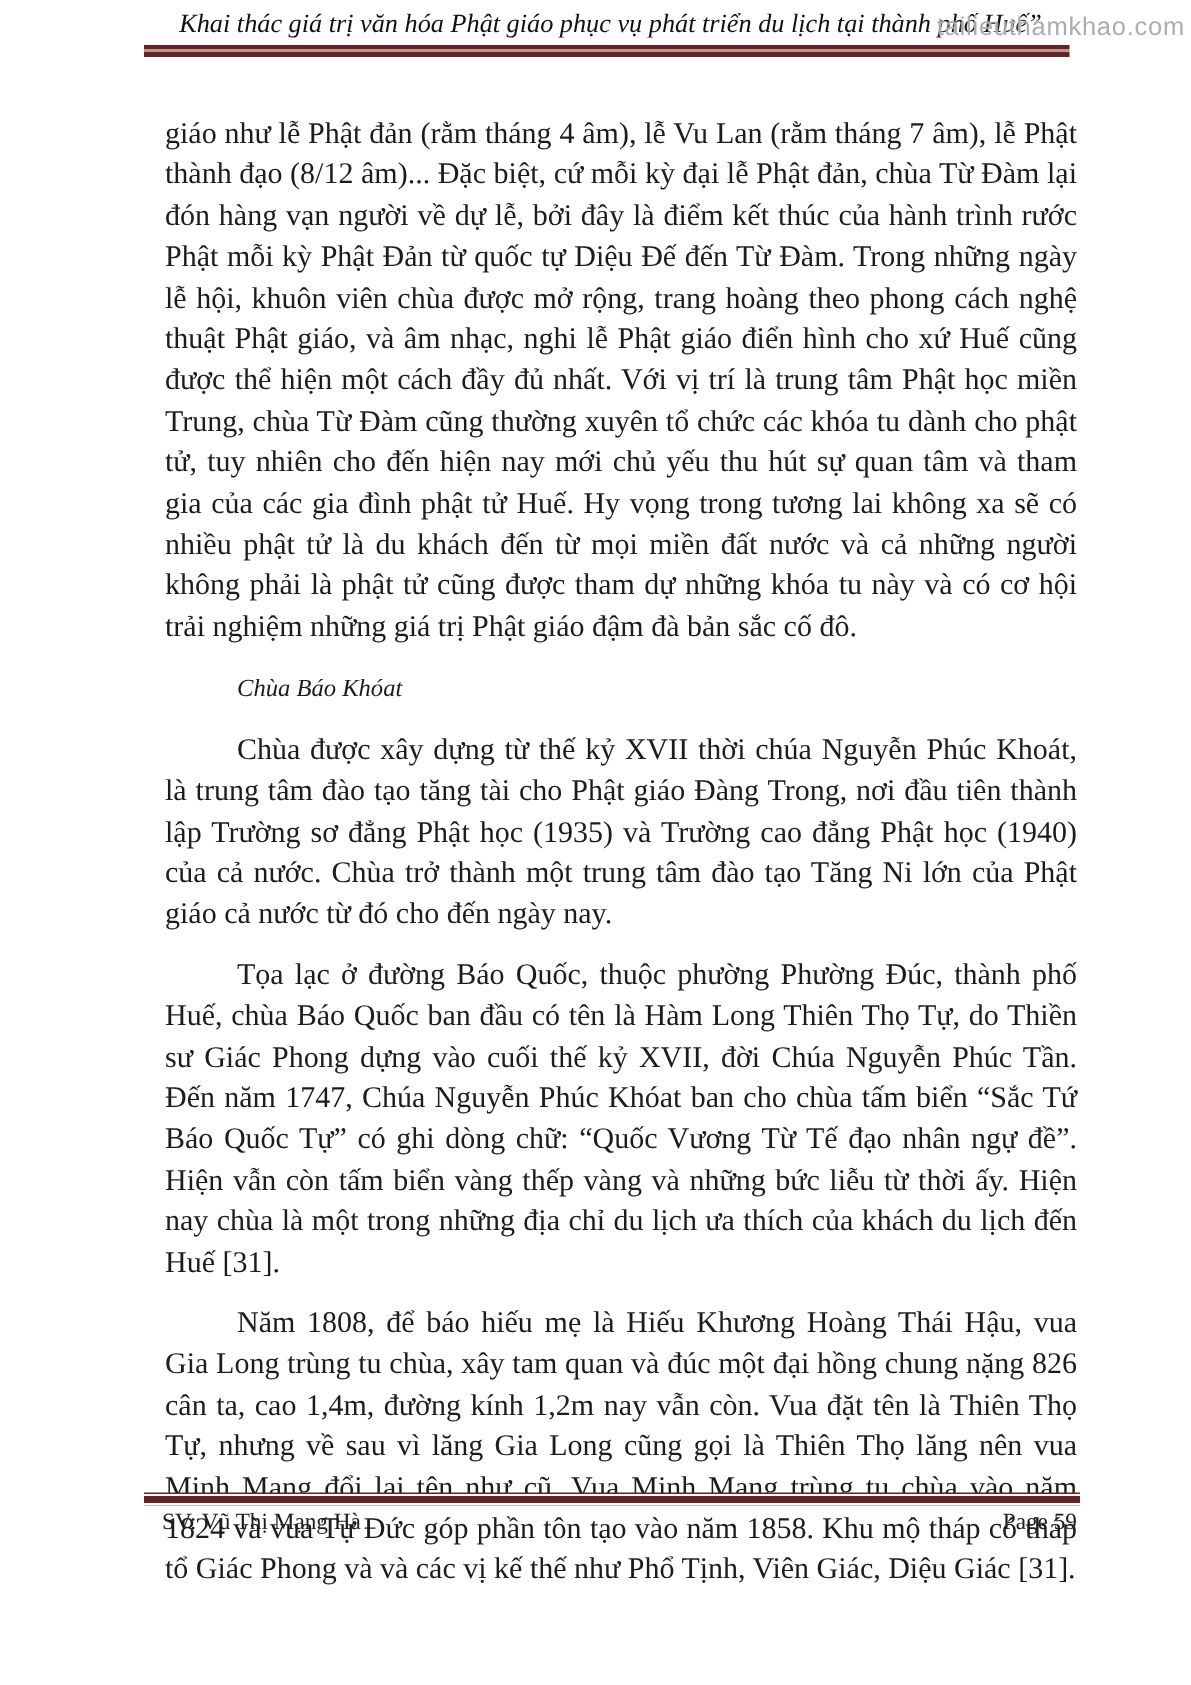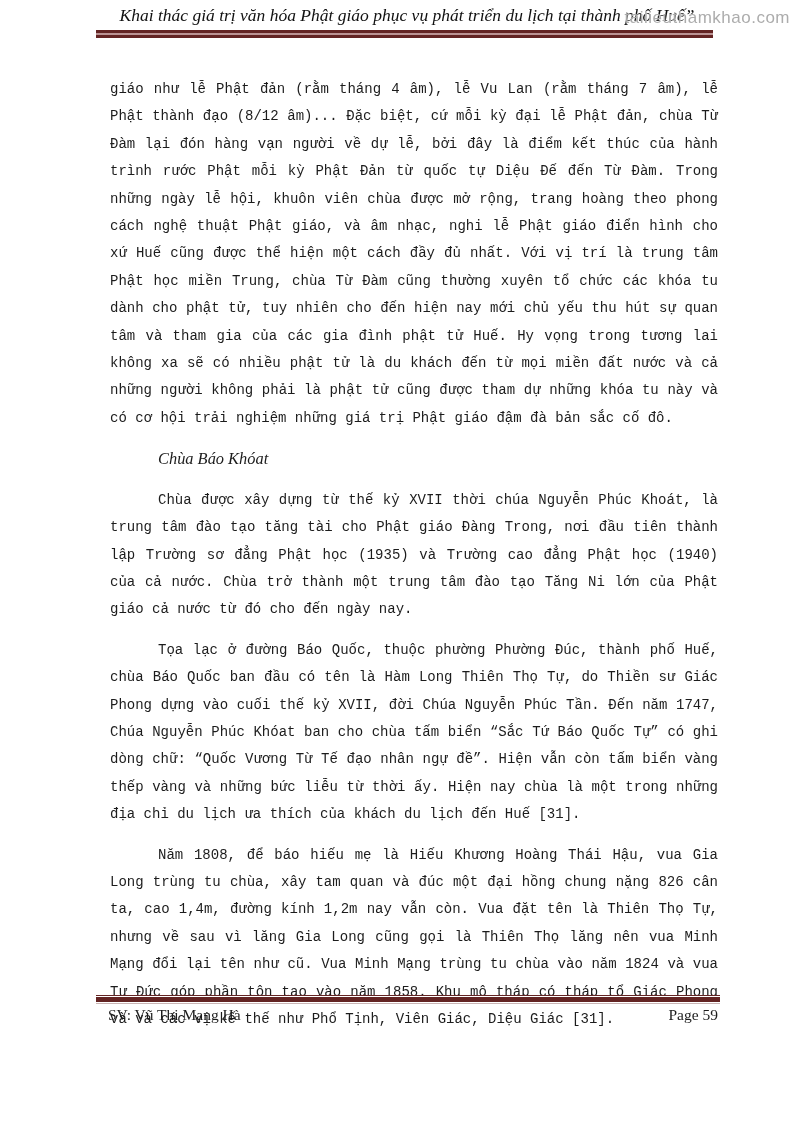--- a/index.html
+++ b/index.html
@@ -57,25 +57,24 @@
   }
 
   
   .content {
     position: absolute;
     left: 110px;
     top: 76px;
     width: 608px;
   }
   .para {
-    font-size: 14px;
+    font-size: 20px;
     line-height: 27.4px;
     text-align: justify;
     margin: 0 0 13px 0;
-    font-family: Liberation Mono, monospace;
   }
   .para.indent {
     text-indent: 48px;
   }
   .section-heading {
     font-style: italic;
     font-size: 16.4px;
     line-height: 27.4px;
     margin: 1px 0 14px 48px;
   }

